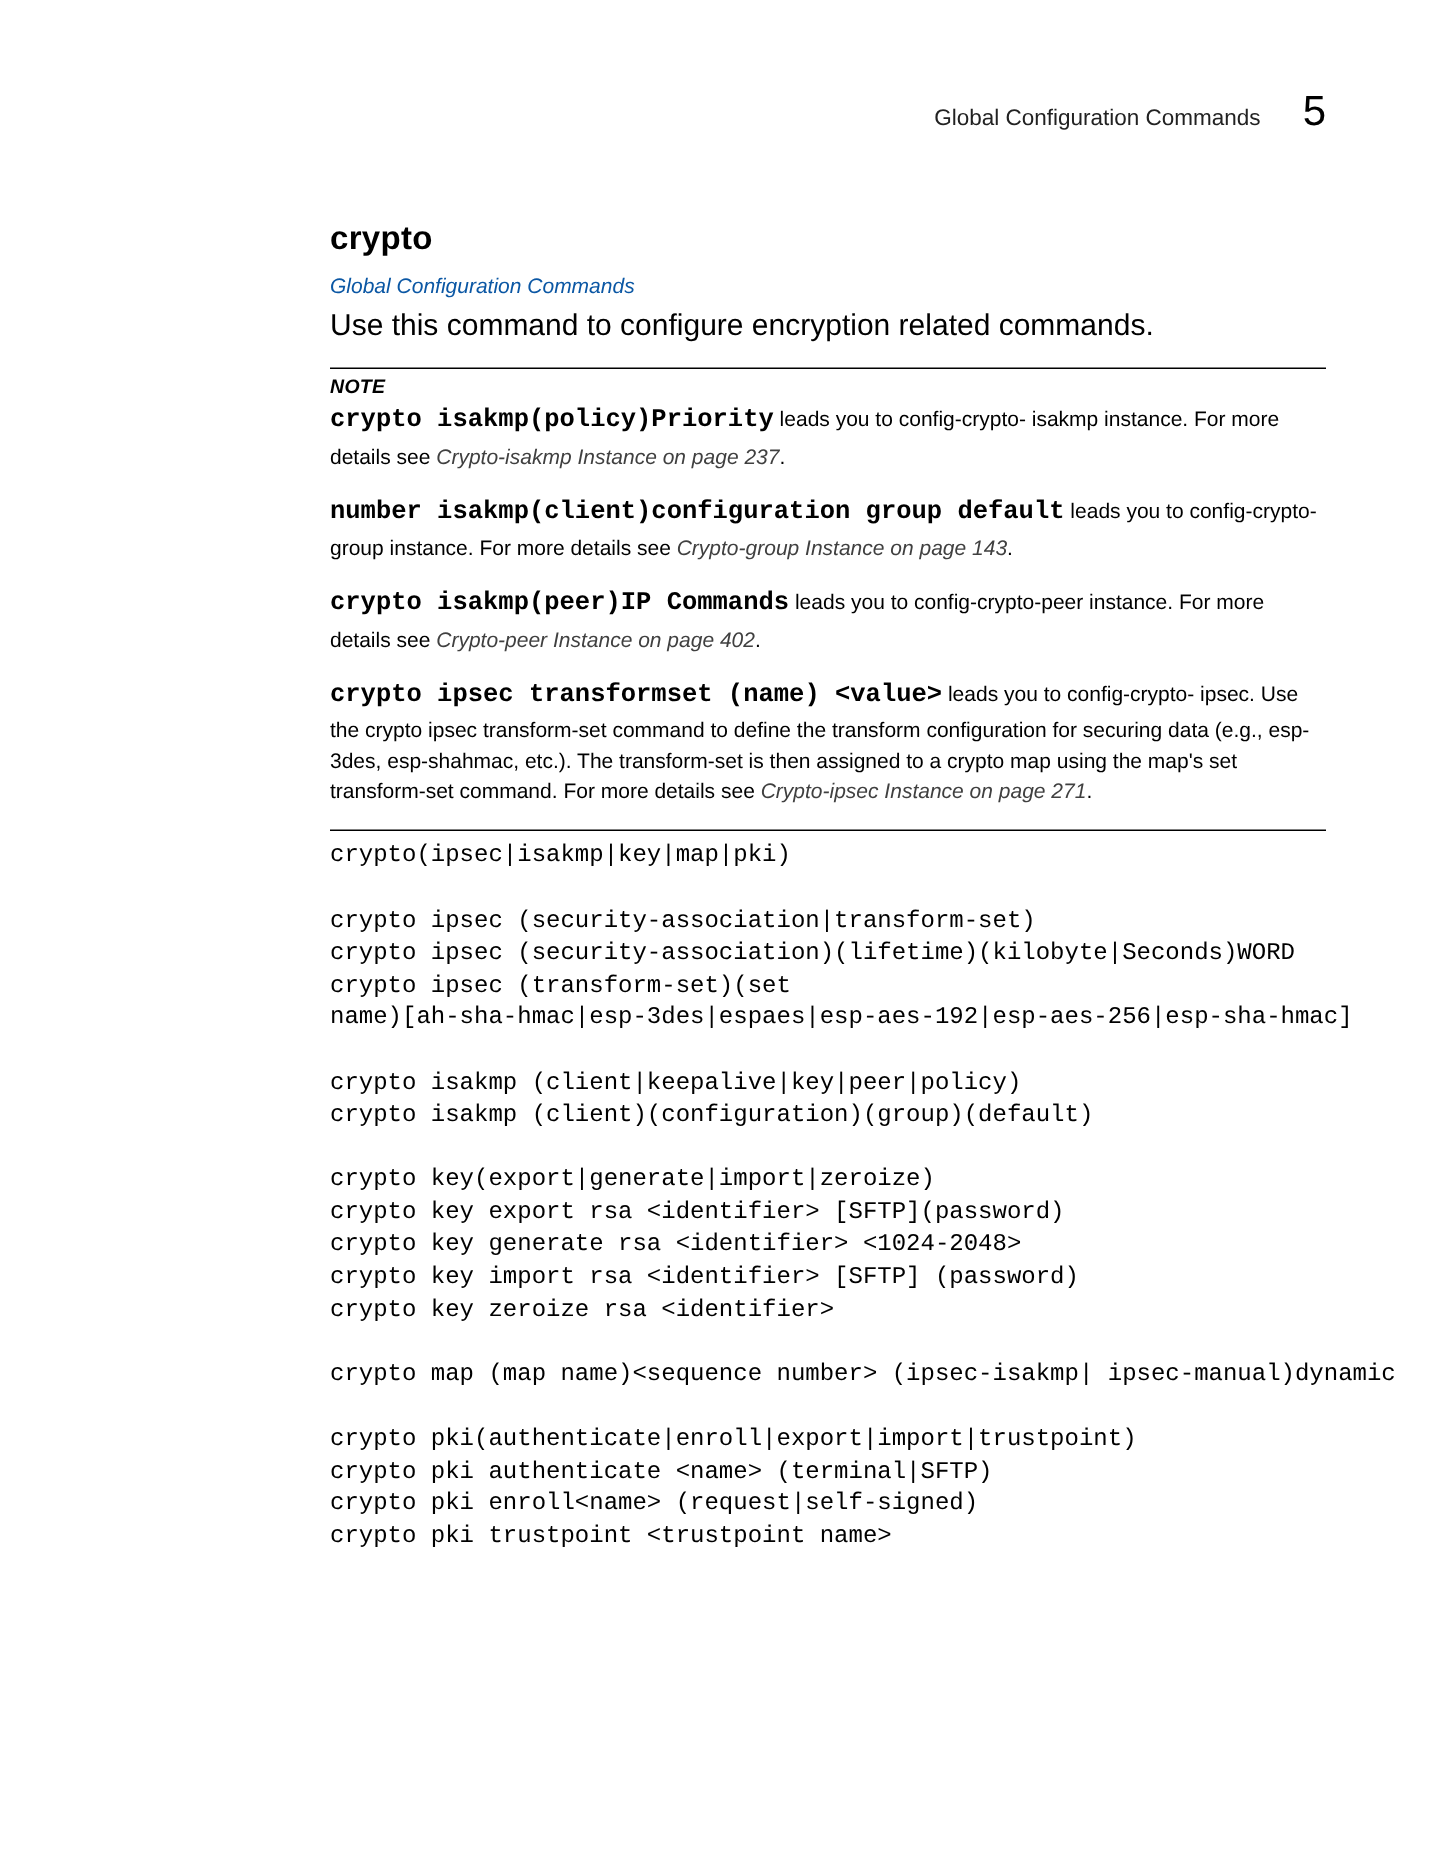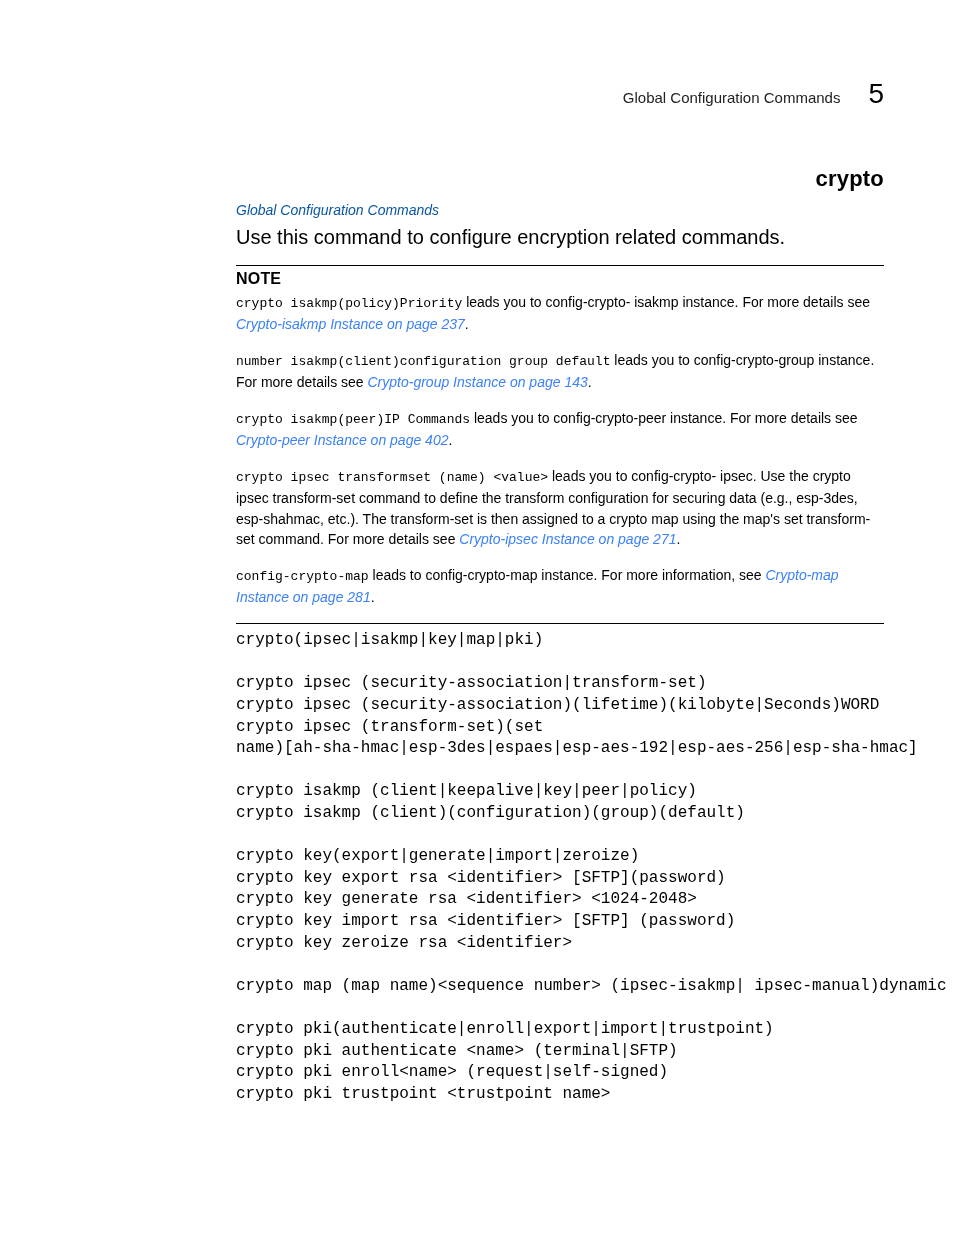--- a/index.html
+++ b/index.html
@@ -6,23 +6,22 @@
     margin: 0;
     padding: 0;
     font-family: Arial, Helvetica, sans-serif;
     background: #fff;
     color: #000;
     width: 954px;
     height: 1235px;
     position: relative;
   }
   .page {
-    padding: 78px 70px 40px 220px;
+    padding: 58px 70px 40px 220px;
     box-sizing: border-box;
-    margin-left: 16px;
   }
   .header-line {
     display: flex;
     justify-content: flex-end;
     align-items: baseline;
     margin-bottom: 56px;
     gap: 28px;
   }
   .header-title {
     font-size: 15px;
@@ -32,54 +31,55 @@
     font-size: 28px;
     font-weight: 400;
     color: #000;
     font-family: Arial, sans-serif;
   }
   h1.section-title {
     font-size: 22px;
     font-weight: 700;
     margin: 0 0 10px 0;
     letter-spacing: 0.2px;
-    text-align: right;
   }
   .link {
     color: #0b57a4;
     font-style: italic;
     font-size: 14px;
   }
   .body-text {
     font-size: 20px;
     line-height: 1.35;
     margin: 6px 0;
   }
   .rule {
     border: none;
     border-top: 1px solid #000;
     margin: 14px 0 4px 0;
   }
   .note-label, .syntax-label {
     font-weight: 700;
-    font-size: 16px;
+    font-size: 13px;
     margin: 4px 0 4px 0;
     letter-spacing: 0.2px;
+    font-style: italic;
   }
   .mono {
     font-family: "Courier New", Courier, monospace;
-    font-size: 13px;
+    font-size: 17px;
+    font-weight: bold;
   }
   .para {
     font-size: 14px;
     line-height: 1.45;
     margin: 0 0 16px 0;
   }
   .link-inline {
-    color: #3b82f6;
+    color: #404040;
     font-style: italic;
   }
   .syntax-block {
     font-family: "Courier New", Courier, monospace;
     font-size: 16px;
     white-space: pre;
     line-height: 1.35;
     margin-top: 6px;
   }
 </style>
@@ -112,23 +112,20 @@
   </p>
 
   <p class="para">
     <span class="mono">crypto isakmp(peer)IP Commands</span><span> leads you to config-crypto-peer instance. For more details see </span><span class="link-inline">Crypto-peer Instance on page 402</span><span>.</span>
   </p>
 
   <p class="para">
     <span class="mono">crypto ipsec transformset (name) &lt;value&gt;</span><span> leads you to config-crypto- ipsec. Use the crypto ipsec transform-set command to define the transform configuration for securing data (e.g., esp-3des, esp-shahmac, etc.). The transform-set is then assigned to a crypto map using the map's set transform-set command. For more details see </span><span class="link-inline">Crypto-ipsec Instance on page 271</span><span>.</span>
   </p>
 
-  <p class="para">
-    <span class="mono">config-crypto-map</span><span> leads to config-crypto-map instance. For more information, see </span><span class="link-inline">Crypto-map Instance on page 281</span><span>.</span>
-  </p>
 
 
   <hr class="rule">
 
 
   <div class="syntax-block">crypto(ipsec|isakmp|key|map|pki)
 
 crypto ipsec (security-association|transform-set)
 crypto ipsec (security-association)(lifetime)(kilobyte|Seconds)WORD
 crypto ipsec (transform-set)(set

